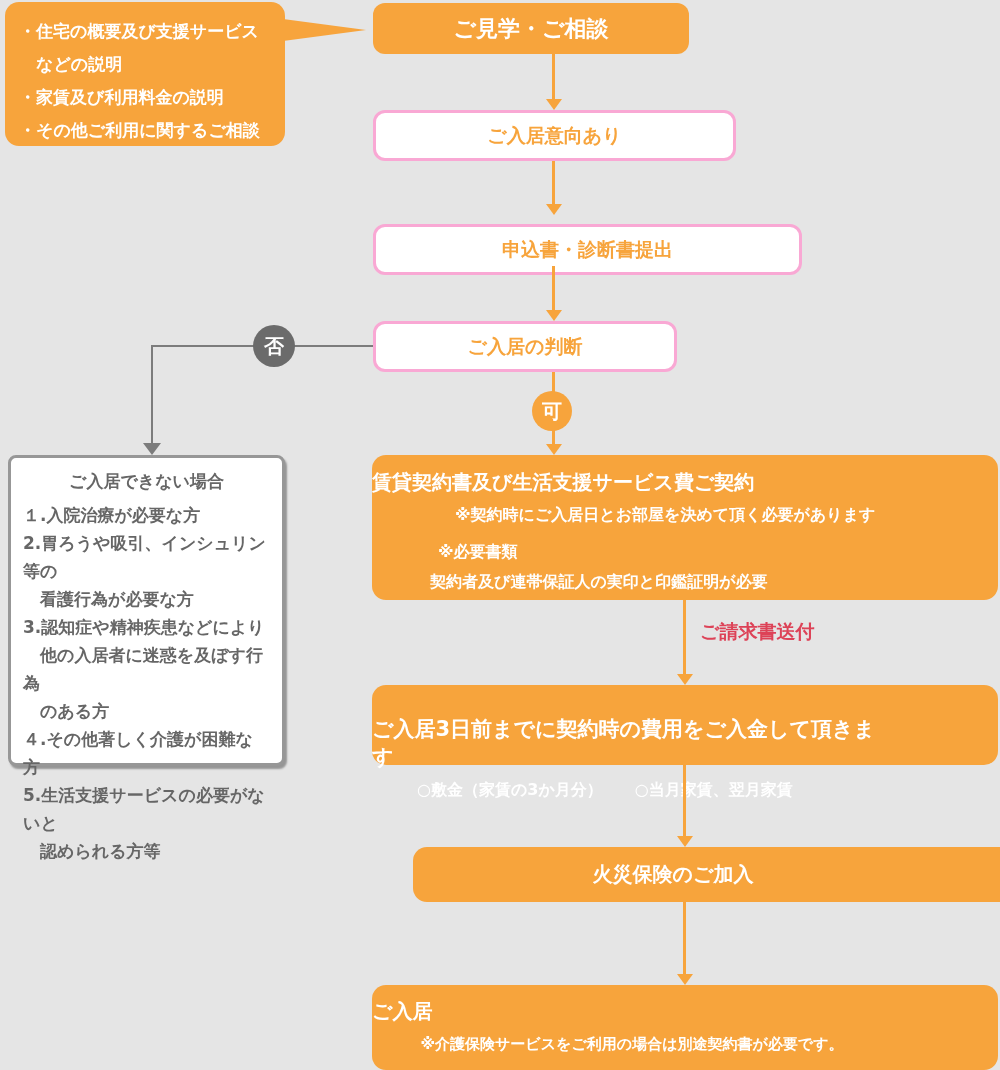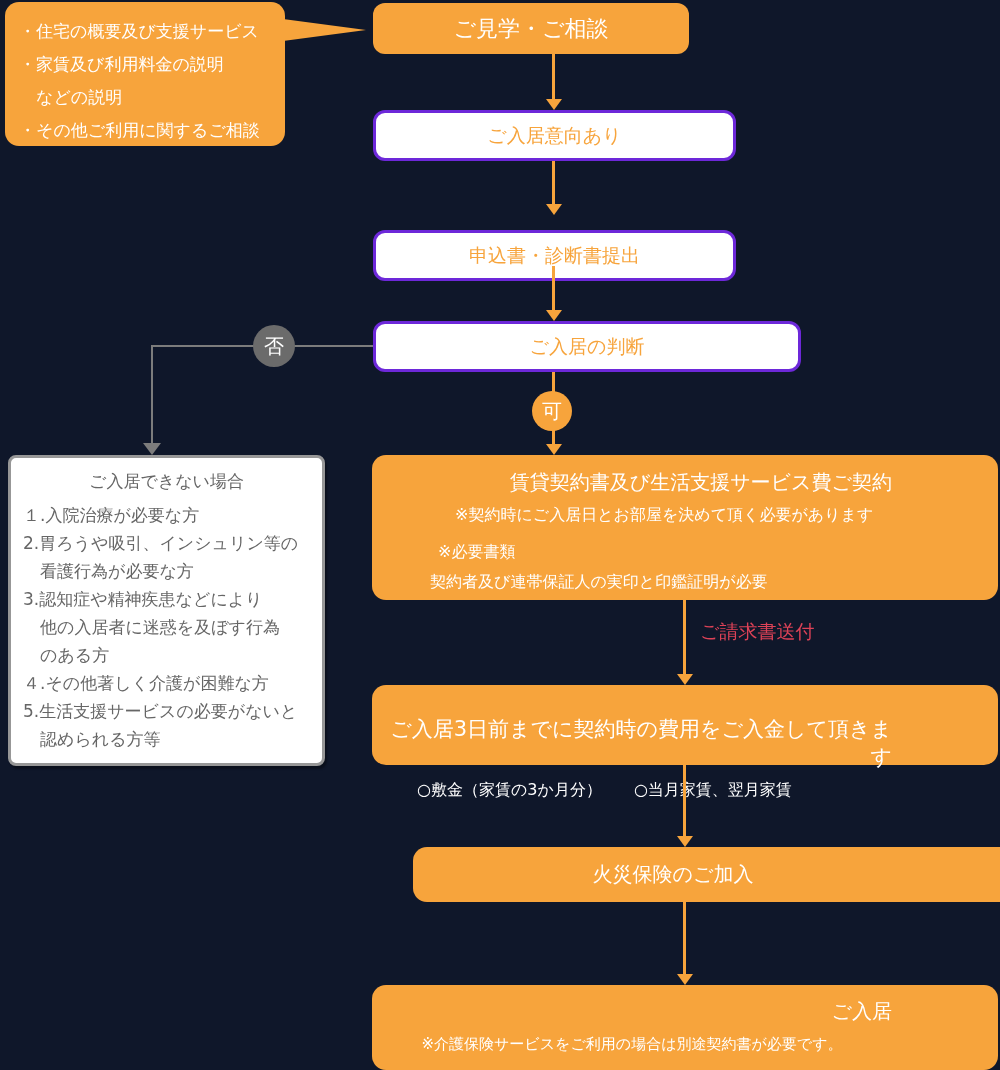--- a/index.html
+++ b/index.html
@@ -1,28 +1,28 @@
 <!DOCTYPE html>
 <html><head>
 <meta charset="utf-8">
 <style>
   html,body { margin:0; padding:0; background:#ffffff; }
   .stage {
     position:relative; width:1000px; height:1070px; overflow:hidden;
-    background:#0f172a; font-family:"DejaVu Sans", sans-serif; font-weight:normal;
+    background:#e5e5e5; font-family:"DejaVu Sans", sans-serif; font-weight:bold;
   }
   
   .obox { position:absolute; background:#F7A43C; color:#ffffff; border-radius:12px; box-sizing:border-box; }
-  .wbox { position:absolute; background:#ffffff; border:3px solid #6d28d9; color:#F7A43C;
+  .wbox { position:absolute; background:#ffffff; border:3px solid #f9a8d4; color:#F7A43C;
           border-radius:12px; box-sizing:border-box; text-align:center; }
   .bigbox { border-radius:14px; }
   .step-label { font-size:22px; line-height:51px; text-align:center; }
   .wbox .step-label-sm { font-size:19px; line-height:45px; }
   .inner { width:520px; }
-  .big-title { text-align:right; font-size:20px; padding-top:14px; }
+  .big-title { text-align:left; font-size:20px; padding-top:14px; }
   .note { font-size:16px; margin-top:9px; }
   
   .callout { left:5px; top:2px; width:280px; height:144px; border-radius:14px;
              padding:13px 0 0 14px; font-size:17px; line-height:33px; }
   .callout-pointer { position:absolute; left:283px; top:19px; width:0; height:0;
              border-top:11px solid transparent; border-bottom:11px solid transparent;
              border-left:83px solid #F7A43C; }
   
   .varrow { position:absolute; width:16px; }
   .varrow .shaft { position:absolute; left:6px; top:0; bottom:8px; width:3px; background:#F7A43C; }
@@ -33,40 +33,40 @@
   .garrowhead { position:absolute; left:143px; top:443px; width:0; height:0;
              border-left:9px solid transparent; border-right:9px solid transparent;
              border-top:12px solid #7C7C7C; }
   
   .circle { position:absolute; border-radius:50%; color:#ffffff; text-align:center; }
   .no-circle { left:253px; top:325px; width:42px; height:42px; line-height:42px;
              font-size:20px; background:#6B6B6B; }
   .yes-circle { left:532px; top:391px; width:40px; height:40px; line-height:40px;
              font-size:20px; background:#F7A43C; }
   
-  .rejection { position:absolute; left:8px; top:455px; width:317px; height:311px;
+  .rejection { position:absolute; left:8px; top:455px; width:277px; height:311px;
              background:#ffffff; border:3px solid #979797; border-radius:8px;
              box-sizing:border-box; color:#666666;
              box-shadow:2px 3px 2px rgba(0,0,0,0.35); }
   .rejection-title { text-align:center; font-size:17px; padding-top:12px; }
   .rejection-list { font-size:17px; line-height:28px; padding:8px 14px 0 12px; }
   
   .invoice-label { position:absolute; left:700px; top:619px; font-size:19px; color:#DD4257; }
   .insurance-title { text-align:center; font-size:20px; line-height:55px; }
   .movein-note { text-align:center; font-size:15px; margin-top:10px; }
 </style>
 </head>
 <body>
 
 <div class="stage">
 
   <div class="obox callout">
     <div>・住宅の概要及び支援サービス</div>
+    <div>　などの説明</div>
     <div>・家賃及び利用料金の説明</div>
-    <div>　などの説明</div>
     <div>・その他ご利用に関するご相談</div>
   </div>
   <div class="callout-pointer"></div>
 
   <div class="obox step-label" style="left:373px; top:3px; width:316px; height:51px;">
     <span>ご見学・ご相談</span>
   </div>
 
   <div class="varrow" style="left:546px; top:54px; height:56px;">
     <div class="shaft"></div>
@@ -75,30 +75,30 @@
 
   <div class="wbox" style="left:373px; top:110px; width:363px; height:51px;">
     <div class="step-label-sm">ご入居意向あり</div>
   </div>
 
   <div class="varrow" style="left:546px; top:161px; height:54px;">
     <div class="shaft"></div>
     <div class="head"></div>
   </div>
 
-  <div class="wbox" style="left:373px; top:230px; width:363px; height:51px;">
+  <div class="wbox" style="left:373px; top:224px; width:429px; height:51px;">
     <div class="step-label-sm">申込書・診断書提出</div>
   </div>
 
   <div class="varrow" style="left:546px; top:266px; height:55px;">
     <div class="shaft"></div>
     <div class="head"></div>
   </div>
 
-  <div class="wbox" style="left:373px; top:321px; width:428px; height:51px;">
+  <div class="wbox" style="left:373px; top:321px; width:304px; height:51px;">
     <div class="step-label-sm">ご入居の判断</div>
   </div>
 
   <div class="gline" style="left:152px; top:345px; width:221px; height:2px;"></div>
   <div class="gline" style="left:151px; top:345px; width:2px; height:99px;"></div>
   <div class="garrowhead"></div>
   <div class="circle no-circle">
     <span>否</span>
   </div>
 

